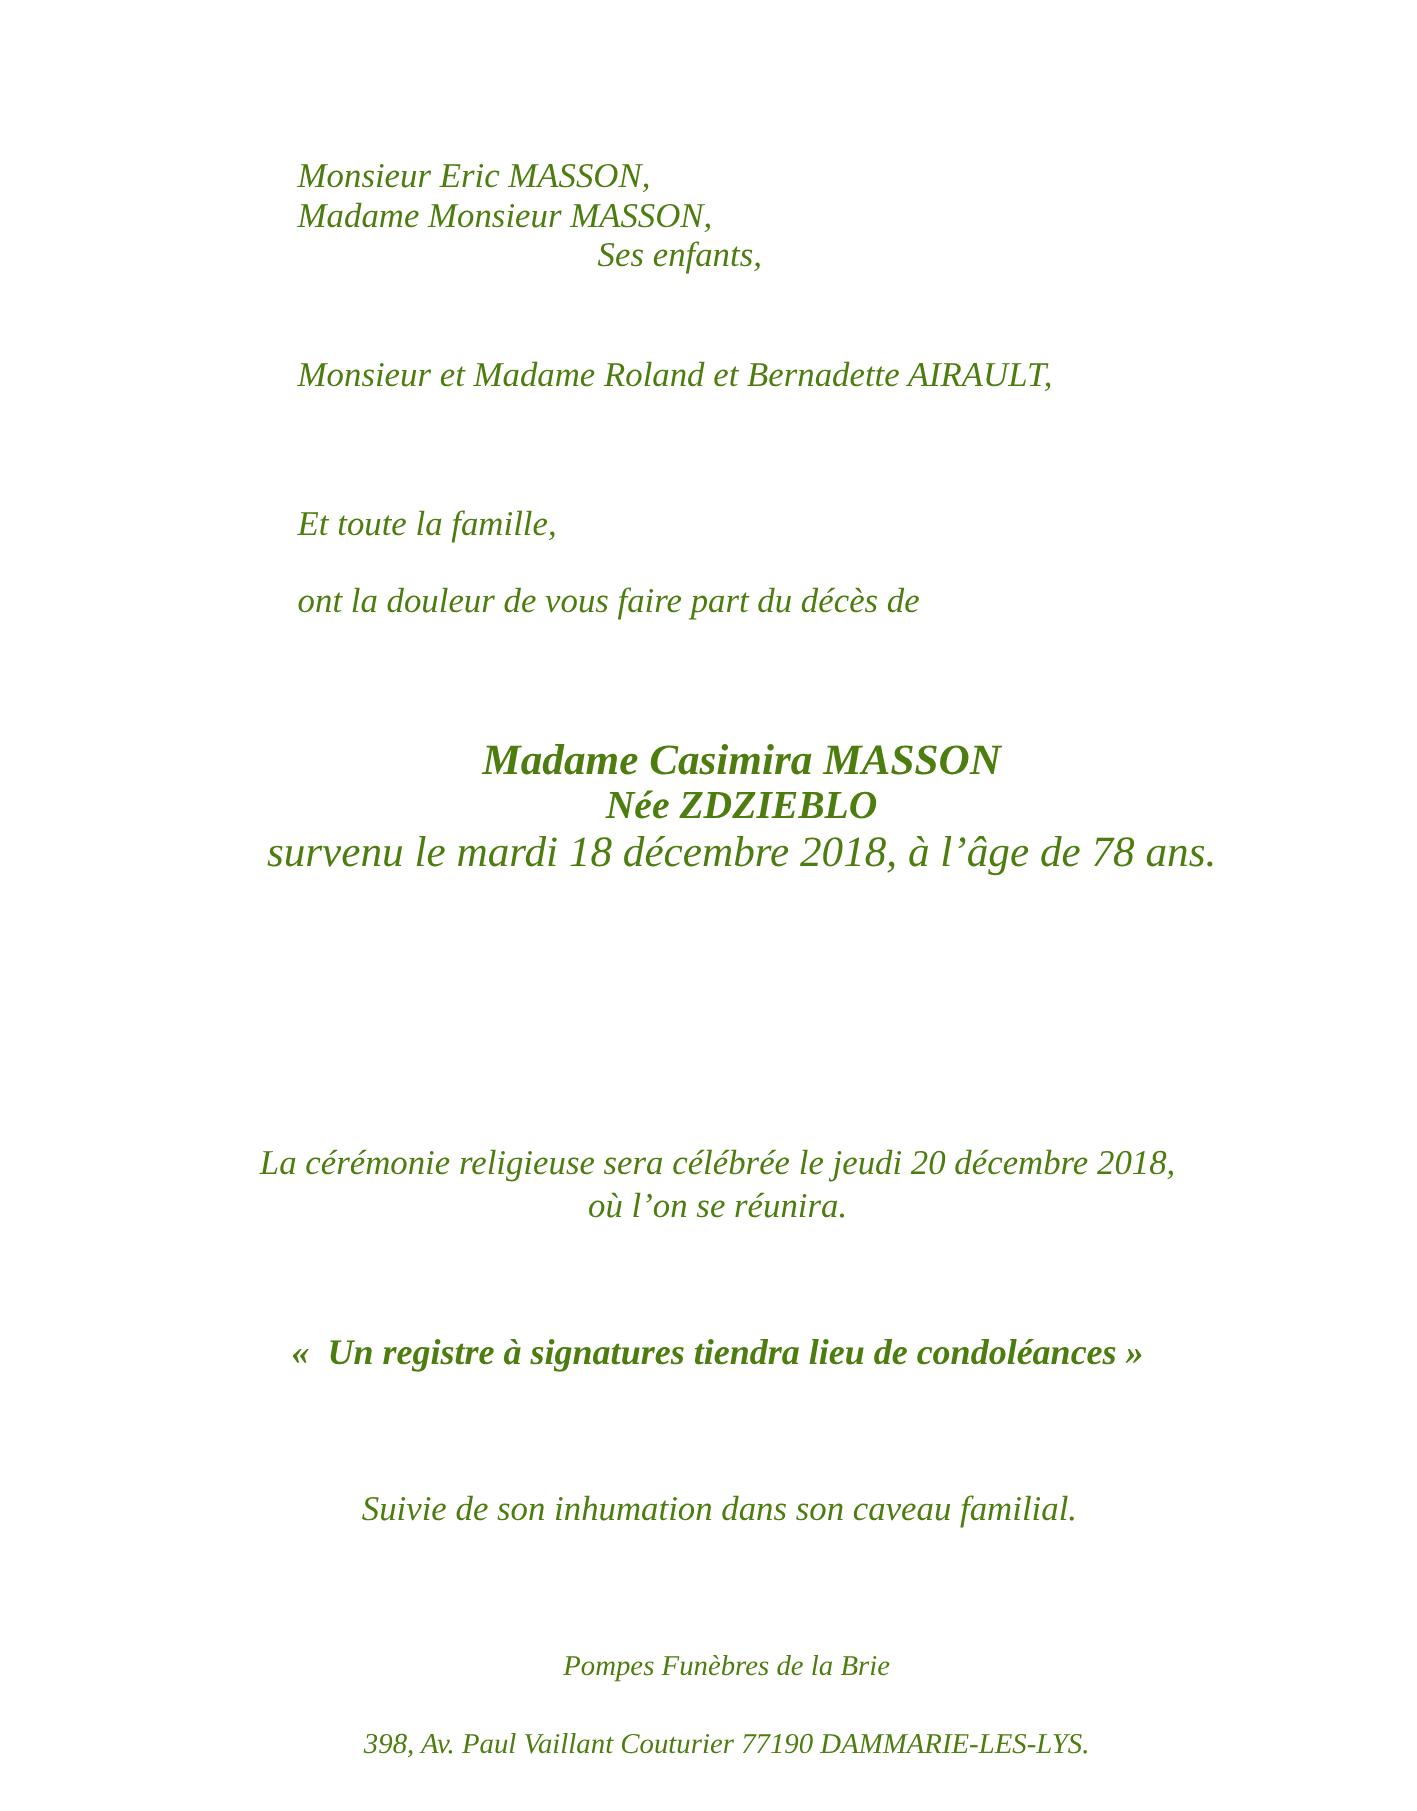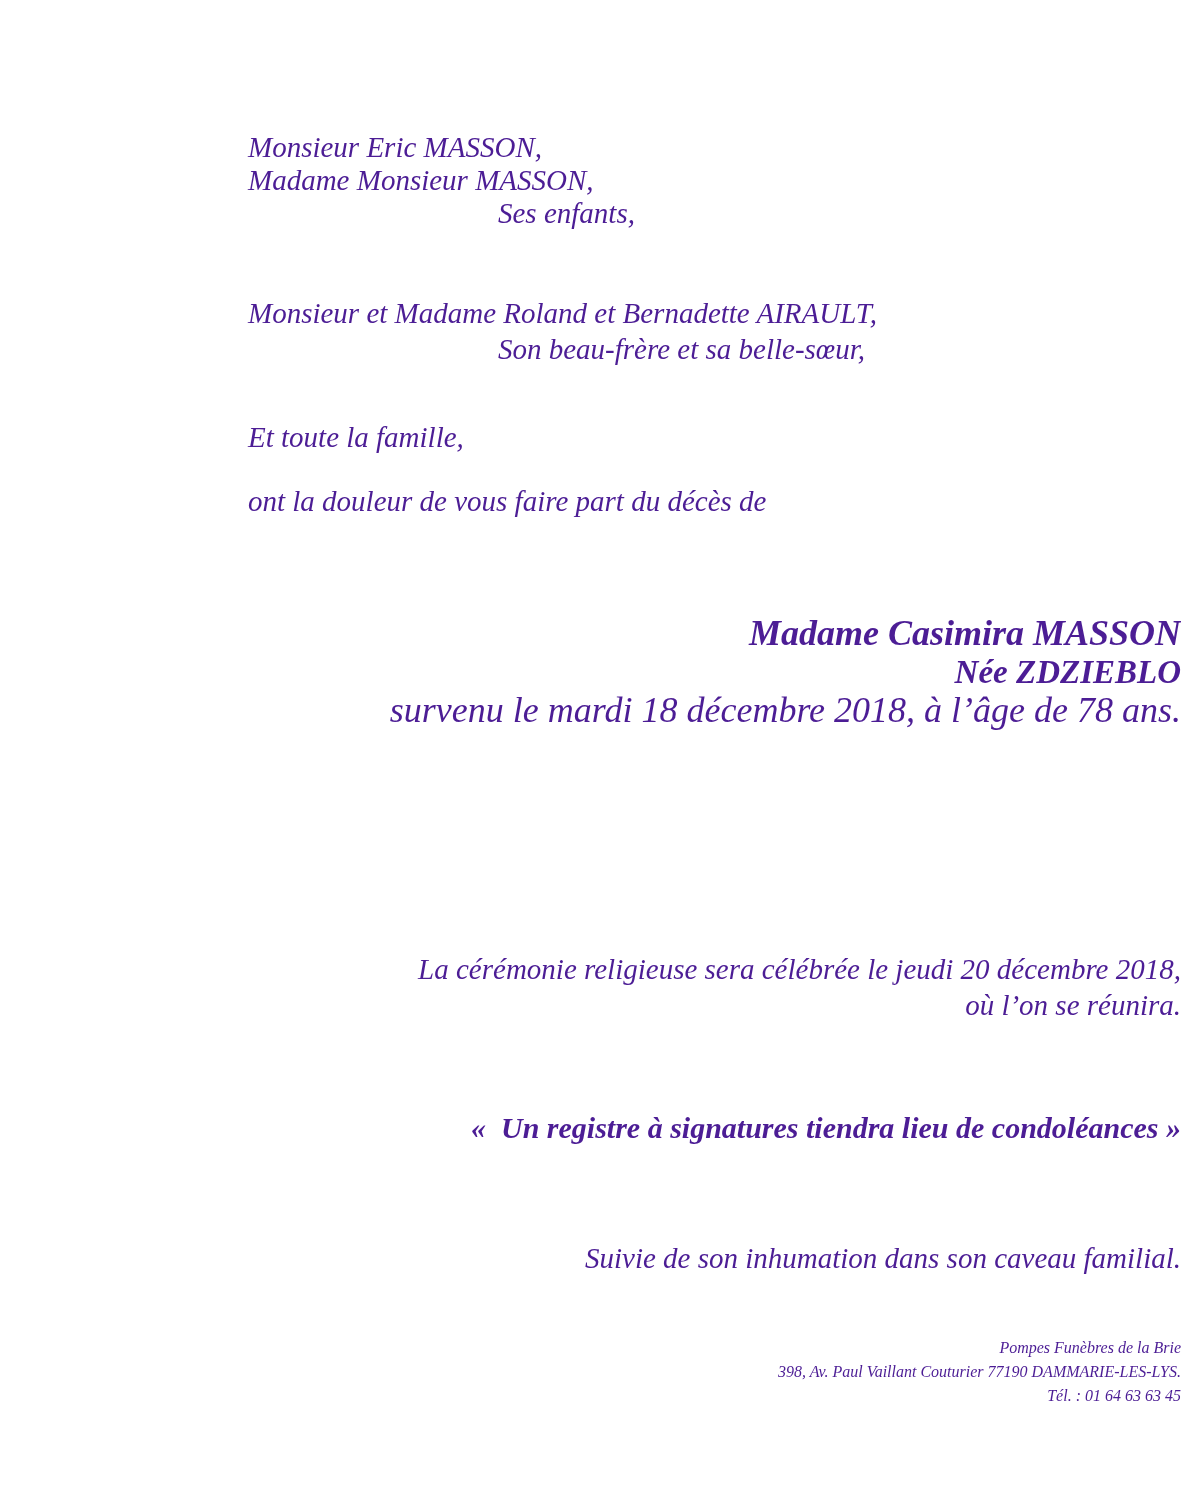--- a/index.html
+++ b/index.html
@@ -5,34 +5,34 @@
   html, body {
     margin: 0;
     padding: 0;
     background: #ffffff;
   }
   .page {
     position: relative;
     width: 1181px;
     height: 1509px;
     background: #ffffff;
-    color: #4c1d95;
+    color: #4d7c0f;
     font-family: "Liberation Serif", "DejaVu Serif", serif;
     font-style: italic;
     overflow: hidden;
   }
   .block {
     position: absolute;
   }
   .left-block {
     left: 248px;
   }
   .center-block {
     right: 0;
-    text-align: right;
+    text-align: center;
     font-style: italic;
   }
   .line {
     font-size: 29px;
     line-height: 33px;
     white-space: nowrap;
   }
   .lh36 .line {
     line-height: 36px;
   }
@@ -61,38 +61,38 @@
   .register-line {
     font-size: 30px;
     line-height: 34px;
     font-weight: bold;
   }
   .burial-line {
     font-size: 29px;
     line-height: 34px;
   }
   .footer-line {
-    font-size: 16px;
+    font-size: 24px;
     line-height: 24px;
+    margin-top: 41px;
   }
 </style>
 </head>
 <body>
 
 <div class="page">
 
   <div class="block left-block" style="top:131px">
     <div class="line">Monsieur Eric MASSON,</div>
     <div class="line">Madame Monsieur MASSON,</div>
     <div class="line indent">Ses enfants,</div>
   </div>
 
   <div class="block left-block lh36" style="top:295px">
     <div class="line">Monsieur et Madame Roland et Bernadette AIRAULT,</div>
-    <div class="line indent">Son beau-frère et sa belle-sœur,</div>
   </div>
 
   <div class="block left-block" style="top:421px">
     <div class="line">Et toute la famille,</div>
   </div>
 
   <div class="block left-block" style="top:485px">
     <div class="line">ont la douleur de vous faire part du décès de</div>
   </div>
 

